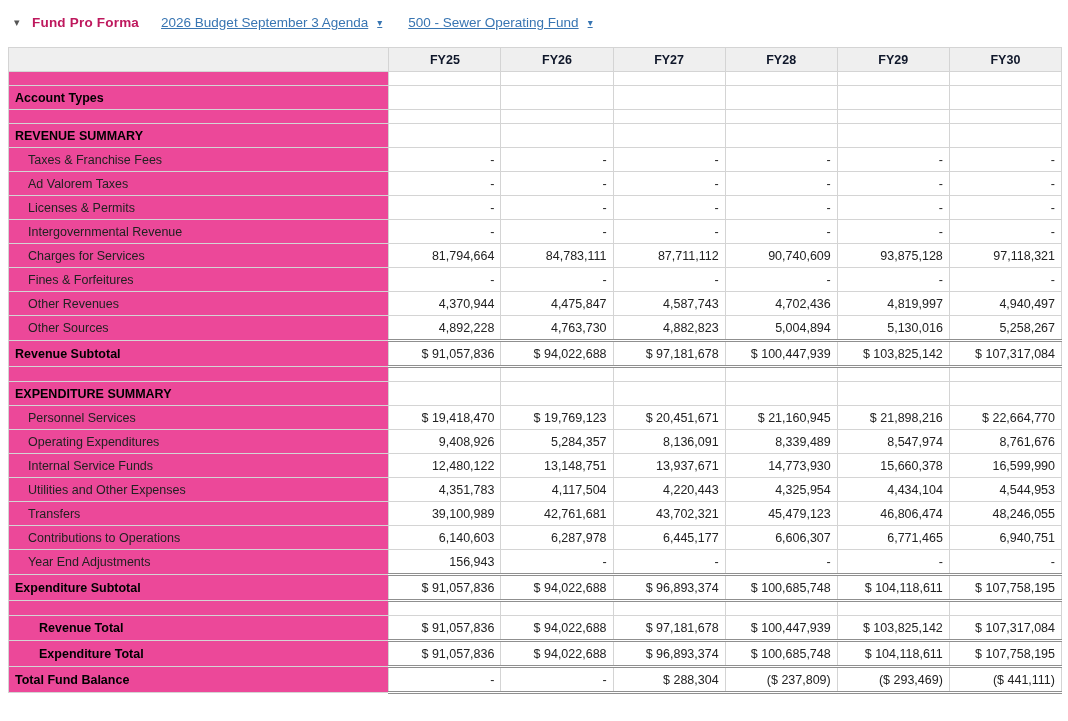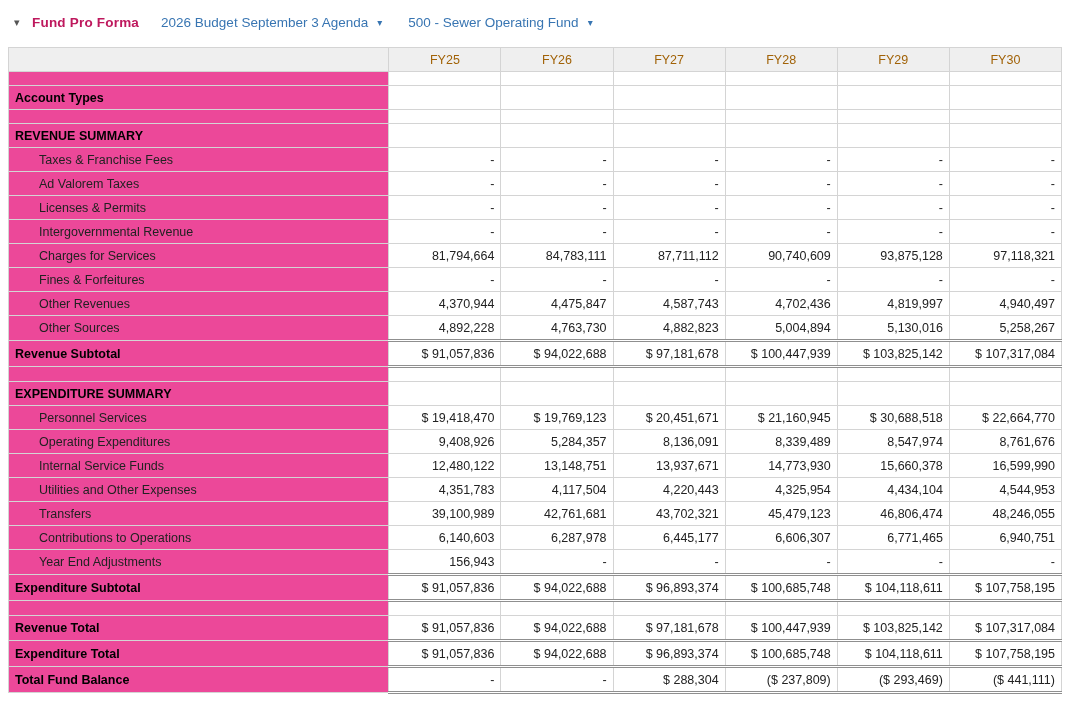--- a/index.html
+++ b/index.html
@@ -19,21 +19,21 @@
   .collapse-caret{
     color:#555; font-size:11px; cursor:pointer;
     width:18px; display:inline-block;
   }
   .page-title{
     font-weight:bold; font-size:13.5px; color:#be185d;
     margin-right:22px; letter-spacing:.2px;
   }
   .dropdown{
     color:#3875b2; font-size:13.5px; cursor:pointer;
-    margin-right:26px; display:flex; align-items:center;
+    margin-right:26px; display:flex; align-items:center;text-decoration:underline;
   }
   .dropdown .dd-caret{
     font-size:10px; margin-left:9px; color:#3875b2;
   }
   
   table.proforma{
     border-collapse:collapse;
     table-layout:fixed;
     margin:7px 0 0 8px;
     width:1054px;
@@ -41,47 +41,47 @@
   }
   table.proforma th, table.proforma td{
     border:1px solid #d4d4d4;
     padding:0 6px;
     height:23px;
     overflow:hidden; white-space:nowrap;
   }
   
   thead th{
     background:#efefef;
-    font-weight:normal; font-size:12.5px; color:#a16207;
+    font-weight:bold; font-size:12.5px; color:#0f172a;
     text-align:center; height:27px;
     border:1px solid #c6c6c6;
   }
   thead th.corner{ background:#efefef; }
   
   td.label{
     background:#ec4899;
     text-align:left;
     border-color:#c9c9c9;
     color:#222;
   }
   
   td.val{
     background:#ffffff;
     text-align:right;
     color:#222;
   }
   
   tr.row-spacer td{ height:13px; }
   tr.row-label td.label, tr.row-section td.label{ font-weight:bold; color:#000; }
-  tr.row-item td.label{ padding-left:30px; }
+  tr.row-item td.label{ padding-left:19px; }
   tr.row-subtotal td.label,
   tr.row-total td.label,
   tr.row-total2 td.label,
   tr.row-grand td.label{ font-weight:bold; color:#000; }
-  tr.row-total td.label, tr.row-total2 td.label{ padding-left:6px; }
+  tr.row-total td.label, tr.row-total2 td.label{ padding-left:30px; }
   tr.row-subtotal td.val{
     border-top:3px double #8f8f8f;
     border-bottom:3px double #8f8f8f;
   }
   tr.row-total2 td.val{ border-top:3px double #8f8f8f; }
   tr.row-grand td.val{
     border-top:3px double #8f8f8f;
     border-bottom:3px double #8f8f8f;
   }
   table.proforma{ border:1px solid #bdbdbd; }
@@ -260,21 +260,21 @@
         <td class="val"></td>
         <td class="val"></td>
         <td class="val"></td>
       </tr>
       <tr class="row-item">
         <td class="label">Personnel Services</td>
         <td class="val">$ 19,418,470</td>
         <td class="val">$ 19,769,123</td>
         <td class="val">$ 20,451,671</td>
         <td class="val">$ 21,160,945</td>
-        <td class="val">$ 30,688,518</td>
+        <td class="val">$ 21,898,216</td>
         <td class="val">$ 22,664,770</td>
       </tr>
       <tr class="row-item">
         <td class="label">Operating Expenditures</td>
         <td class="val">9,408,926</td>
         <td class="val">5,284,357</td>
         <td class="val">8,136,091</td>
         <td class="val">8,339,489</td>
         <td class="val">8,547,974</td>
         <td class="val">8,761,676</td>

